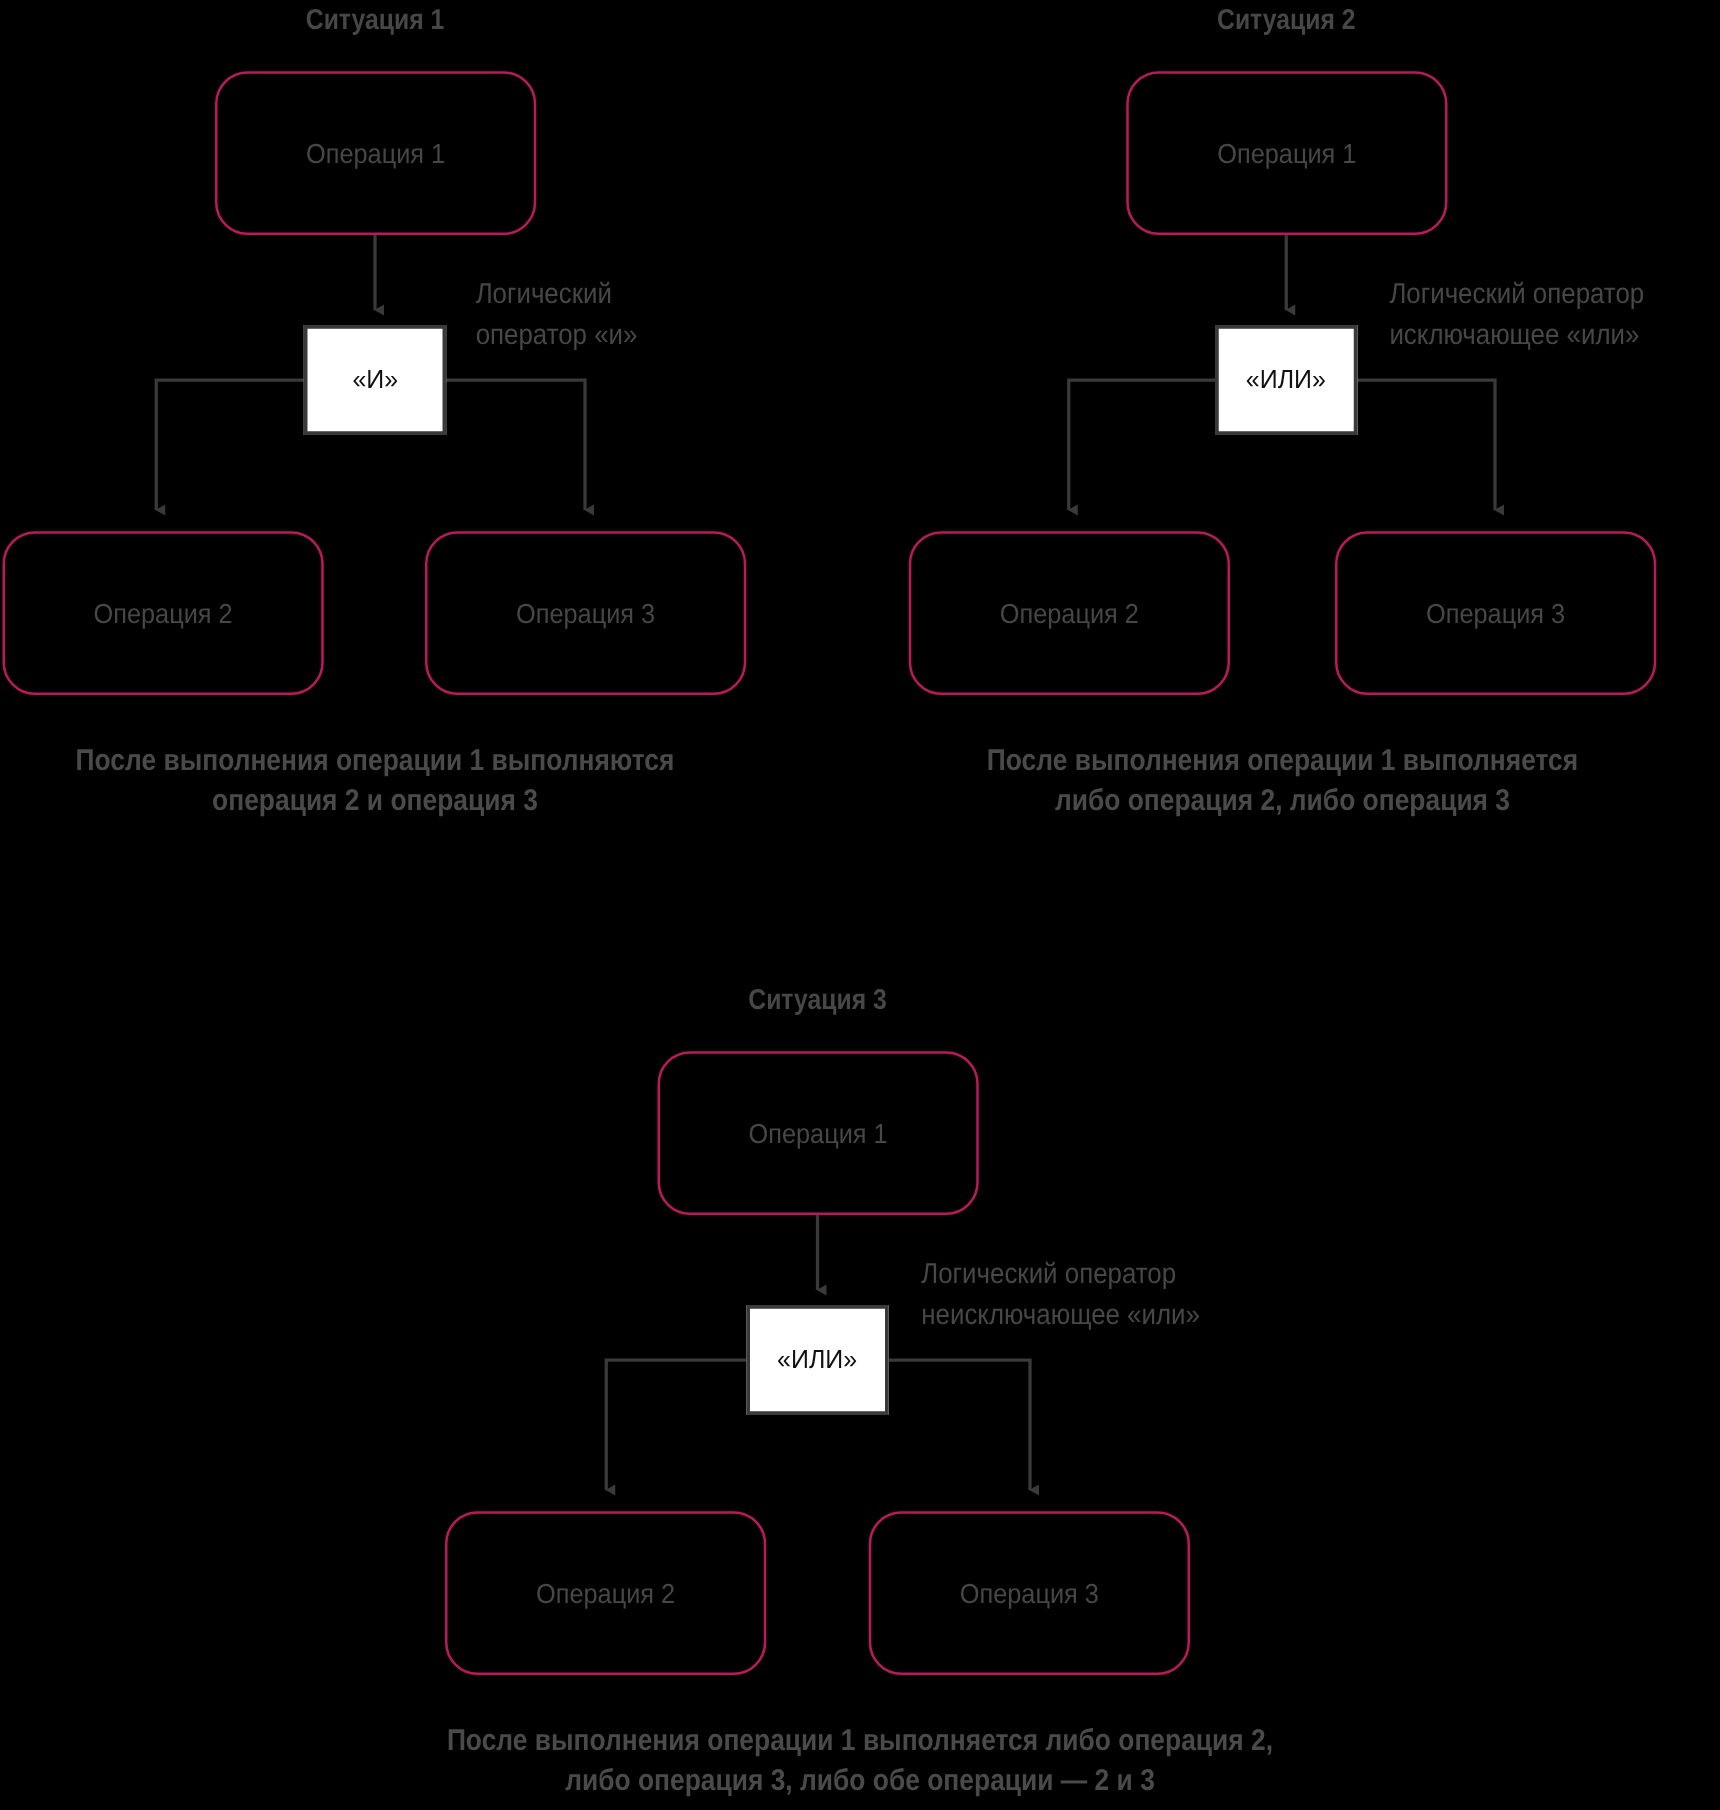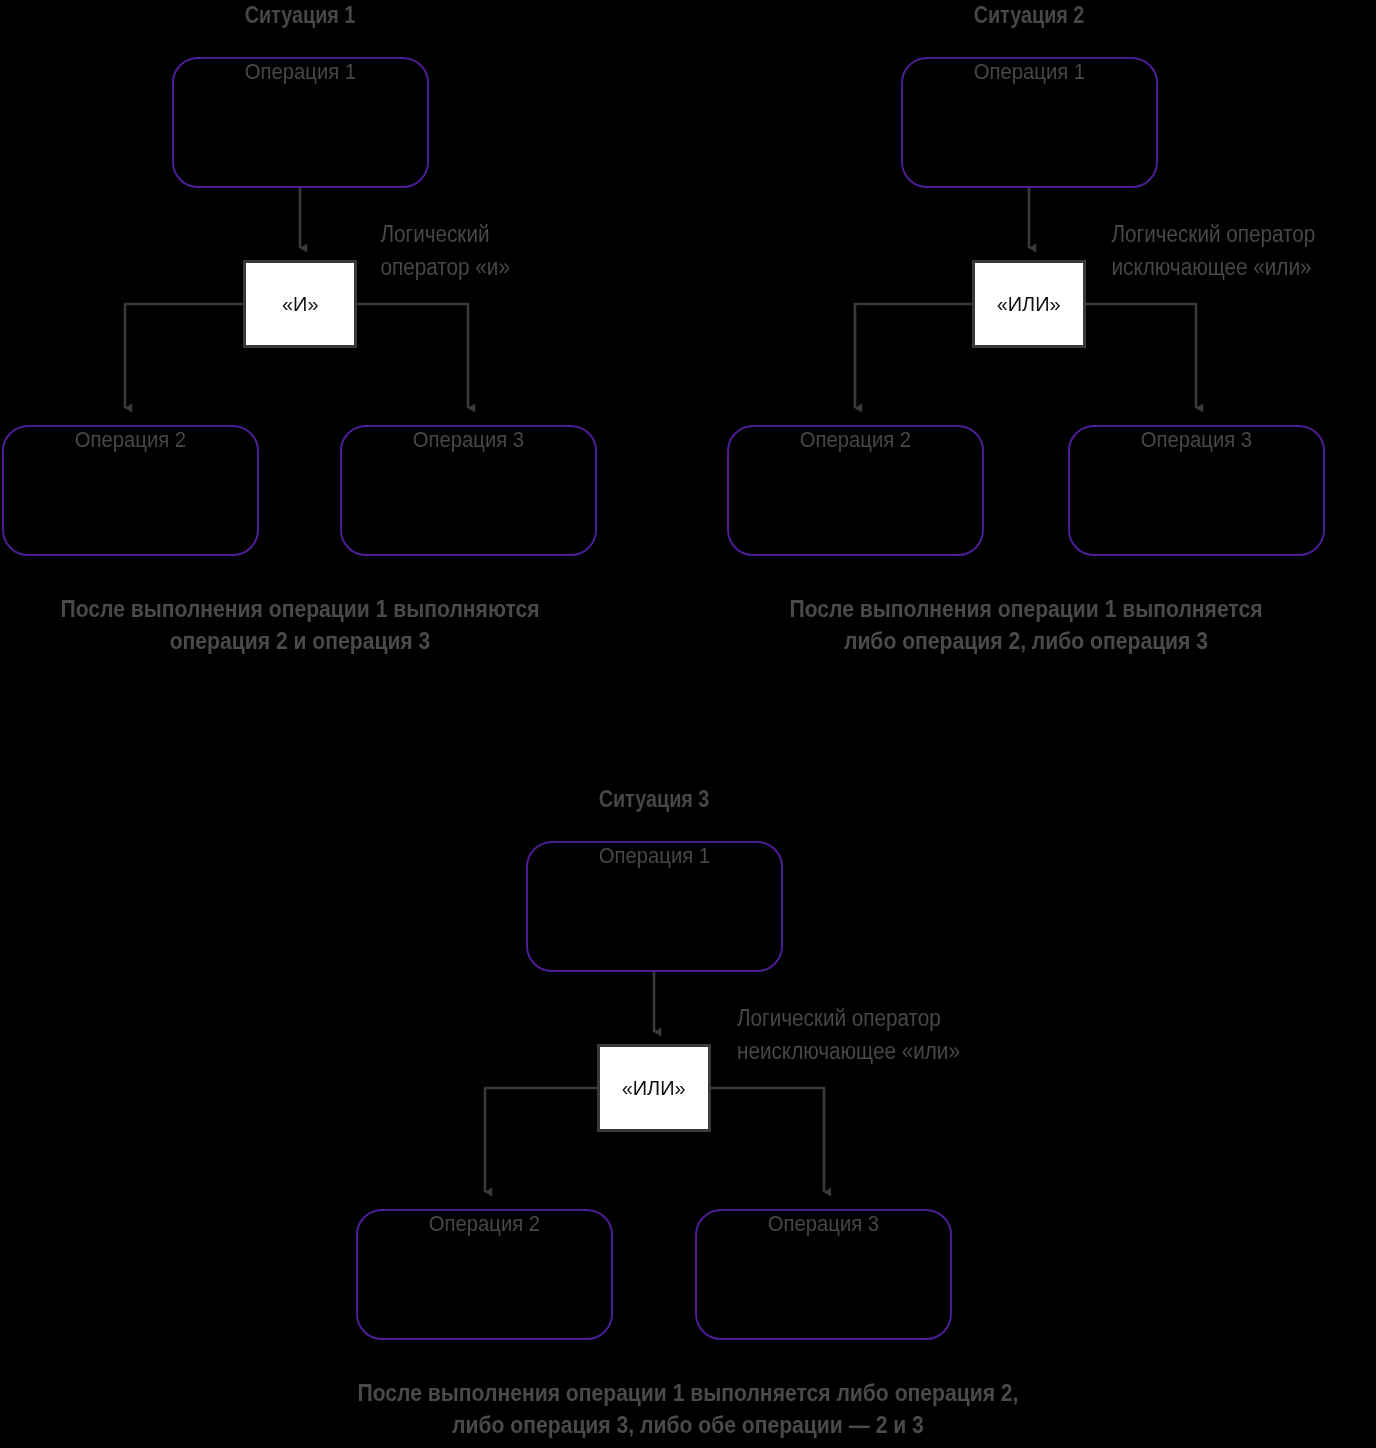--- a/index.html
+++ b/index.html
@@ -23,25 +23,25 @@
     position: absolute;
     left: 0;
     top: 0;
     width: 1376px;
     height: 1448px;
     pointer-events: none;
   }
   .op-box {
     position: absolute;
     box-sizing: border-box;
-    border: 2px solid #4c1d95;
+    border: 2px solid #be185d;
     border-radius: 26px;
     background: transparent;
     display: flex;
-    align-items: flex-start;
+    align-items: center;
     justify-content: center;
   }
   .op-label {
     font-family: "Liberation Sans", sans-serif;
     font-size: 22px;
     color: #474747;
     letter-spacing: 0px;
     transform: scaleX(0.92);
     white-space: nowrap;
   }

